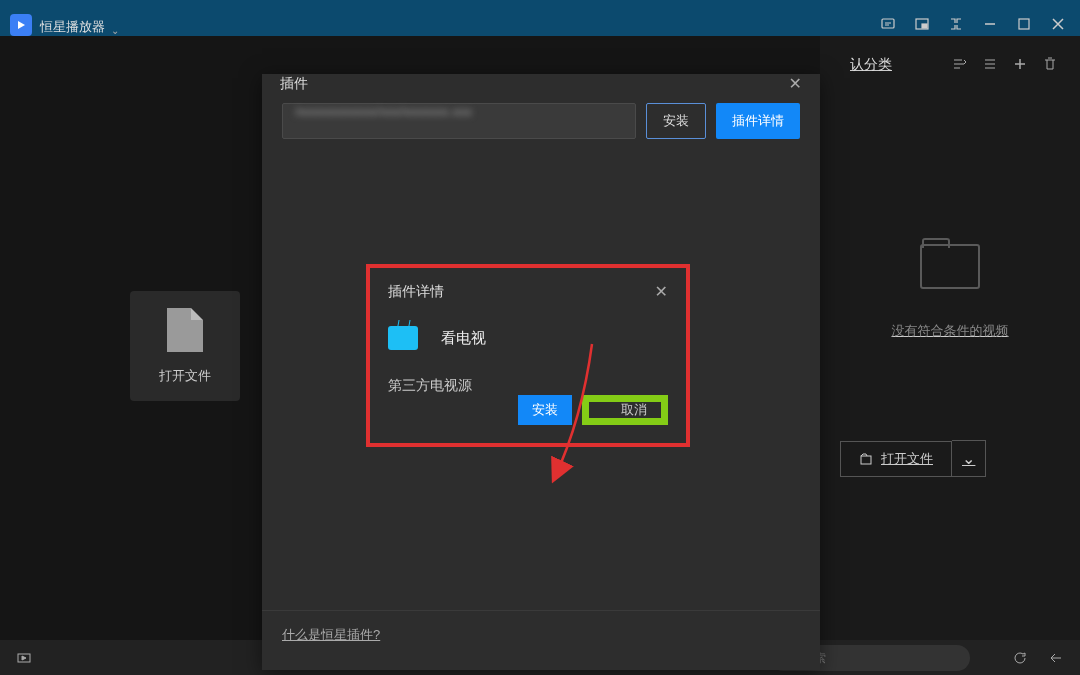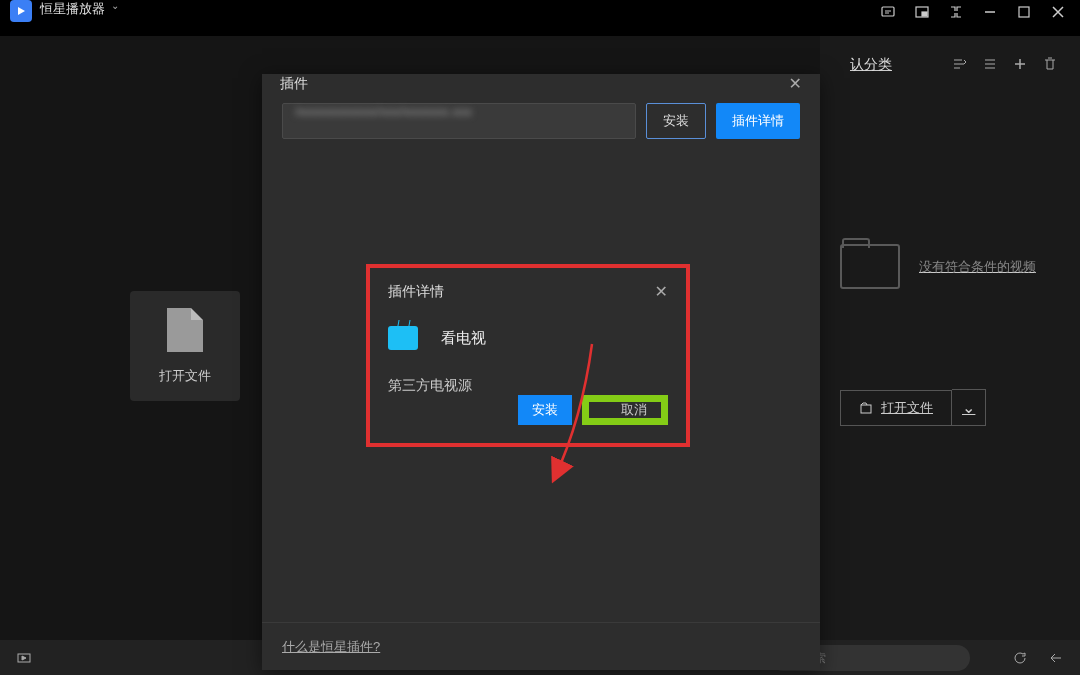--- a/index.html
+++ b/index.html
@@ -1,55 +1,55 @@
 <!DOCTYPE html>
 <html><head>
 <meta charset="utf-8">
 <style>
 * { margin: 0; padding: 0; box-sizing: border-box; }
 body { width: 1080px; height: 675px; background: #1a1a1a; font-family: "Microsoft YaHei", sans-serif; color: #ccc; overflow: hidden; position: relative; }
 
-.titlebar { height: 36px; display: flex; align-items: flex-start; padding: 0 10px; background: #000000; }
+.titlebar { height: 36px; display: flex; align-items: flex-end; padding: 0 10px; background: #0c4a6e; }
 .app-logo { width: 22px; height: 22px; background: #3b7ff5; border-radius: 4px; display: flex; align-items: center; justify-content: center; margin-right: 8px; }
 .app-title { font-size: 13px; color: #e0e0e0; }
 .app-dropdown { margin-left: 6px; font-size: 10px; color: #aaa; }
 .title-spacer { flex: 1; }
 .title-icon { width: 24px; height: 24px; margin-left: 10px; display: flex; align-items: center; justify-content: center; color: #ccc; cursor: pointer; }
 
 .main-area { position: relative; height: 604px; background: #151515; }
 .left-tile { position: absolute; left: 130px; top: 255px; width: 110px; height: 110px; background: #2a2a2a; border-radius: 4px; display: flex; flex-direction: column; align-items: center; justify-content: center; gap: 15px; }
 .file-icon { width: 36px; height: 44px; background: #9a9a9a; position: relative; }
 .file-icon::before { content: ''; position: absolute; top: 0; right: 0; width: 12px; height: 12px; background: #2a2a2a; }
 .file-icon::after { content: ''; position: absolute; top: 0; right: 0; width: 0; height: 0; border-left: 12px solid #bbb; border-top: 12px solid transparent; }
 .left-tile-label { font-size: 13px; color: #ccc; }
 
 .right-panel { position: absolute; right: 0; top: 0; width: 260px; height: 100%; background: #1a1a1a; padding: 20px; text-decoration: underline; }
 .category-label { font-size: 14px; color: #ddd; margin-bottom: 10px; margin-left: 10px; }
 .right-icons { position: absolute; top: 20px; right: 20px; display: flex; gap: 12px; }
 .right-icon { width: 18px; height: 18px; color: #aaa; cursor: pointer; }
-.folder-placeholder { margin-top: 170px; display: flex; flex-direction: row; align-items: center; gap: 19px; }
+.folder-placeholder { margin-top: 170px; display: flex; flex-direction: column; align-items: center; gap: 33px; }
 .folder-icon { width: 60px; height: 45px; border: 2px solid #5a5a5a; border-radius: 3px; position: relative; }
 .folder-icon::before { content: ''; position: absolute; top: -8px; left: 0; width: 24px; height: 8px; border: 2px solid #5a5a5a; border-bottom: none; border-radius: 3px 3px 0 0; }
 .folder-text { font-size: 13px; color: #888; }
 .open-file-btn { margin-top: 100px; display: flex; align-items: center; }
 .open-file-main { border: 1px solid #555; padding: 8px 18px; font-size: 13px; display: flex; align-items: center; gap: 8px; cursor: pointer; }
 .open-file-drop { border: 1px solid #555; border-left: none; padding: 8px 10px; cursor: pointer; }
 
 .plugin-modal { position: absolute; left: 262px; top: 38px; width: 558px; height: 596px; background: #2d2d2d; z-index: 10; box-shadow: 0 4px 20px rgba(0,0,0,0.5); }
 .modal-header { display: flex; align-items: center; padding: 0 18px; }
 .modal-title { font-size: 14px; color: #ddd; }
 .modal-close { margin-left: auto; color: #aaa; cursor: pointer; font-size: 16px; }
 .path-row { display: flex; padding: 10px 20px; gap: 10px; align-items: center; }
 .path-input { flex: 1; background: #3a3a3a; border: 1px solid #4a4a4a; height: 36px; padding: 0 12px; color: #888; font-size: 13px; border-radius: 2px; }
 .path-input .blur { filter: blur(3px); color: #999; }
 .btn { height: 36px; padding: 0 16px; font-size: 13px; border-radius: 2px; cursor: pointer; display: flex; align-items: center; }
 .btn-outline { border: 1px solid #5a8fd8; color: #ddd; background: transparent; }
 .btn-primary { background: #1288f8; color: #fff; border: none; }
 .installed-label { padding: 20px 20px 10px; font-size: 14px; color: #ccc; }
-.modal-footer { position: absolute; bottom: 0; left: 0; right: 0; padding: 14px 20px; border-top: 1px solid #3a3a3a; }
+.modal-footer { position: absolute; bottom: 12px; left: 0; right: 0; padding: 14px 20px; border-top: 1px solid #3a3a3a; }
 .footer-link { font-size: 13px; color: #aaa; text-decoration: underline; cursor: pointer; }
 
 .detail-box { position: absolute; left: 104px; top: 190px; width: 324px; height: 183px; background: #2d2d2d; border: 4px solid #e03030; z-index: 20; padding: 14px 18px; }
 .detail-header { display: flex; align-items: center; }
 .detail-title { font-size: 14px; color: #ddd; }
 .detail-close { margin-left: auto; color: #aaa; cursor: pointer; font-size: 16px; }
 .plugin-row { display: flex; align-items: center; margin-top: 25px; gap: 23px; }
 .tv-icon { width: 30px; height: 24px; background: #1dbff5; border-radius: 3px; position: relative; }
 .tv-icon::before { content: ''; position: absolute; top: -6px; left: 50%; width: 10px; height: 6px; margin-left: -5px; border-left: 1px solid #1dbff5; border-right: 1px solid #1dbff5; transform: skewX(-10deg); }
 .plugin-name { font-size: 15px; color: #eee; }

